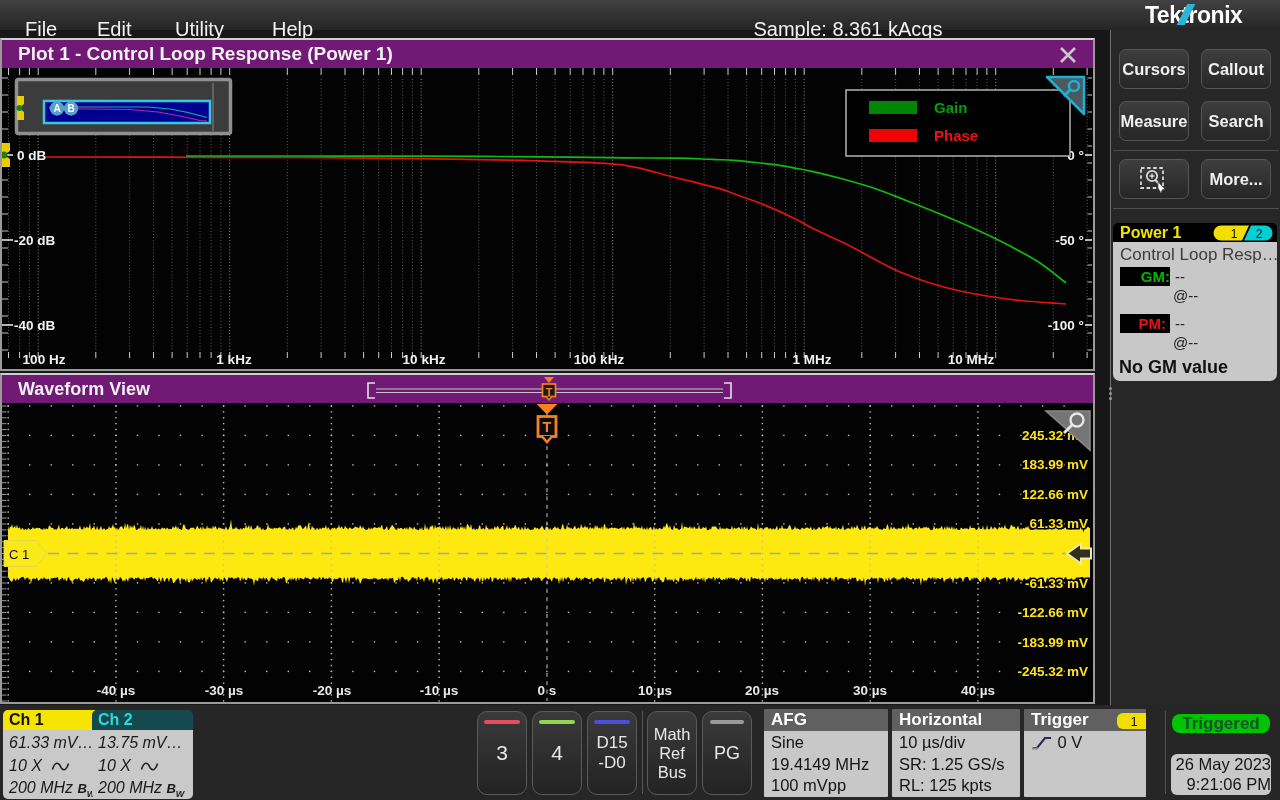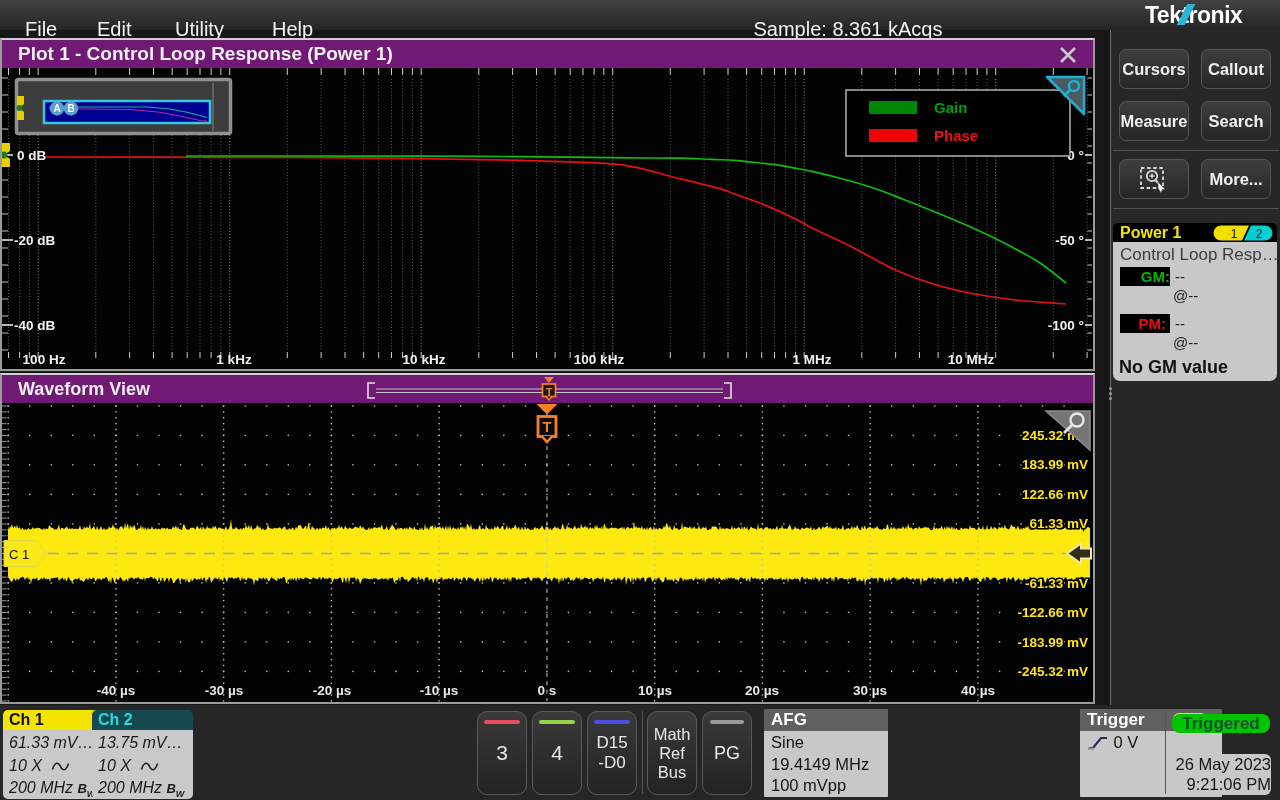--- a/index.html
+++ b/index.html
@@ -1363,21 +1363,25 @@
   <div class="bbtn" style="left:532px;width:50px;font-size:21px"><div class="strip" style="background:#93d54d"></div>4</div>
   <div class="bbtn" style="left:587px;width:50px;font-size:17px;line-height:20px"><div class="strip" style="background:#4d4de0"></div>D15<br>-D0</div>
   <div class="abs" style="left:642px;top:6px;width:1px;height:83px;background:#555"></div>
   <div class="bbtn" style="left:647px;width:50px;font-size:16.5px;line-height:19px">Math<br>Ref<br>Bus</div>
   <div class="bbtn" style="left:702px;width:50px;font-size:18px"><div class="strip" style="background:#999;width:34px"></div>PG</div>
 
   <div class="panel" style="left:764px;width:124px">
     <div class="phdr">AFG</div>
     <div class="pbody">Sine<br>19.4149 MHz<br>100 mVpp</div>
   </div>
-  <div class="panel" style="left:1080px;width:142px">
+  <div class="panel" style="left:892px;width:128px">
+    <div class="phdr">Horizontal</div>
+    <div class="pbody">10 µs/div<br>SR: 1.25 GS/s<br>RL: 125 kpts</div>
+  </div>
+  <div class="panel" style="left:1024px;width:122px">
     <div class="phdr">Trigger
       <div class="abs" style="left:93px;top:4px;width:34px;height:16px;background:#f2df00;border-radius:6px;color:#111;font-size:13px;font-weight:normal;text-align:center;line-height:17px">1</div>
     </div>
     <div class="pbody"><svg width="22" height="20" viewBox="0 0 22 20" style="vertical-align:-4px">
           <path d="M2,16 h4 l8,-10 h6" fill="none" stroke="#2a2a52" stroke-width="2.2"></path>
           <line x1="1" y1="16.5" x2="7" y2="16.5" stroke="#8a8a8a" stroke-width="2.2"></line>
         </svg> 0 V</div>
   </div>
   <div class="abs" style="left:1165px;top:6px;width:1px;height:83px;background:#555"></div>
   <div class="abs" style="left:1172px;top:9px;width:98px;height:19px;background:#00c400;border-radius:8px;color:#14532d;font-size:17px;font-weight:bold;display:flex;align-items:center;justify-content:center">Triggered</div>

